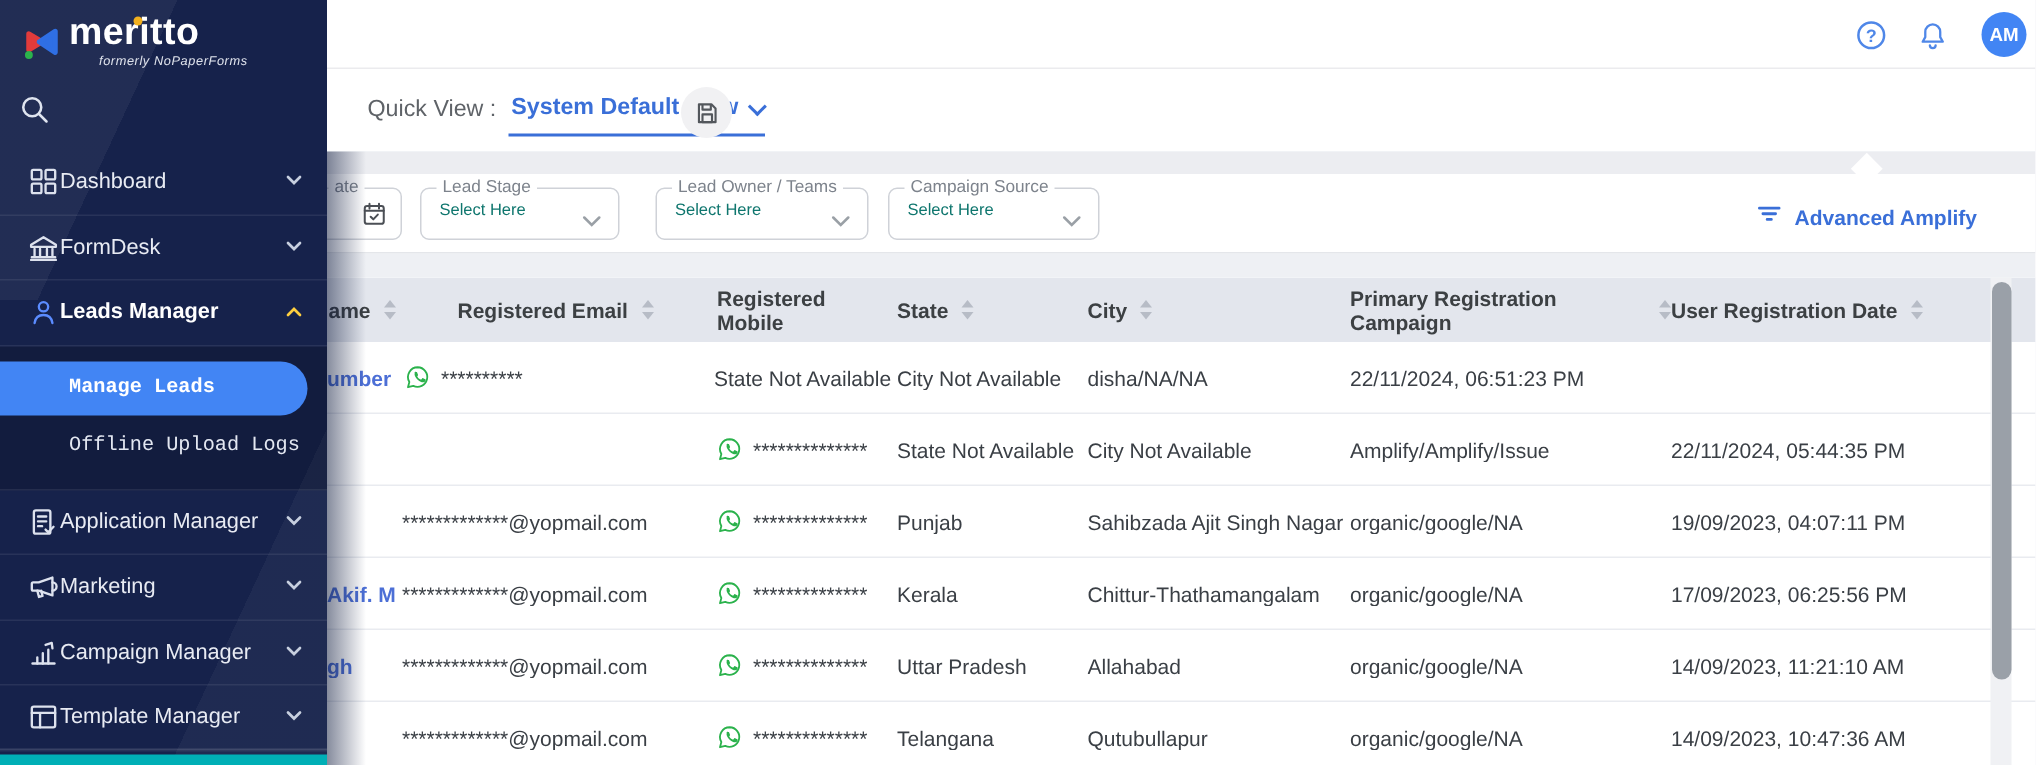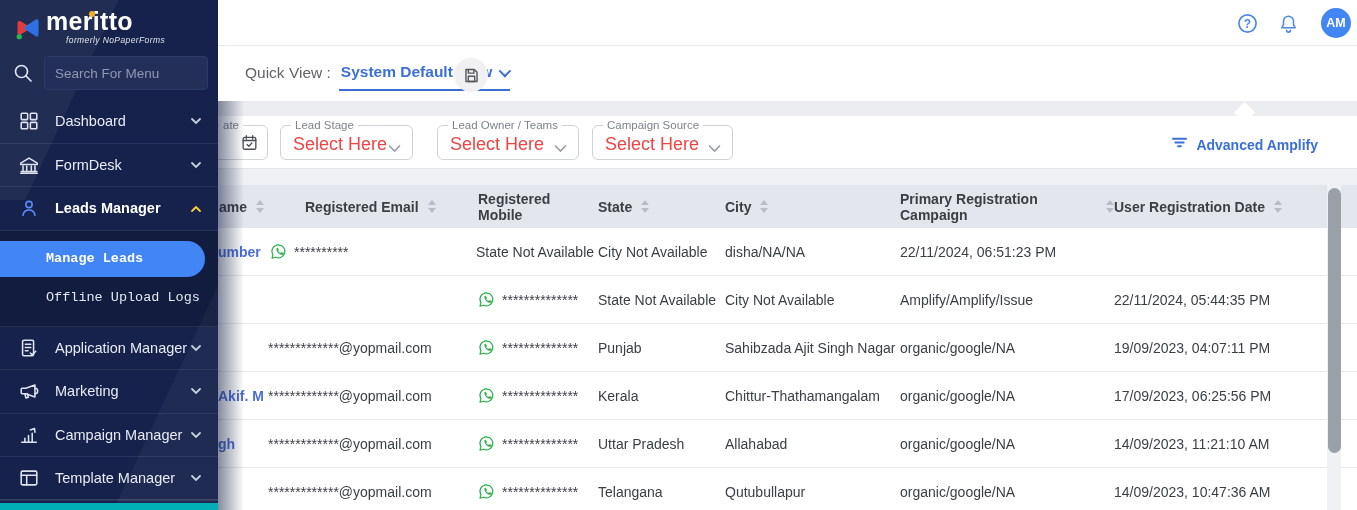--- a/index.html
+++ b/index.html
@@ -20,21 +20,21 @@
   .brand-tag { position:absolute; left:54px; top:30px; font-size:8.5px; font-style:italic; color:#dfe3ec; letter-spacing:.4px; }
   .side-search { position:absolute; left:0; top:52px; width:218px; height:42px; }
   .side-search .mag { position:absolute; left:11px; top:9px; }
   .side-search input { position:absolute; left:44px; top:4px; width:164px; height:34px; background:#232f59; border:1px solid #2c3a69;
     border-radius:4px; color:#aeb6cd; font-size:13.5px; padding:0 10px; font-family:inherit; outline:none; }
   .side-search input::placeholder { color:#8f98b3; }
   .nav { position:absolute; left:0; top:100px; width:218px; }
   .nav-item { position:relative; height:43.5px; display:flex; align-items:center; padding-left:18px;
     border-bottom:1px solid rgba(255,255,255,.08); cursor:pointer; }
   .nav-item .nico { width:22px; height:22px; display:flex; align-items:center; justify-content:center; color:#dde2ee; }
-  .nav-item .nlabel { margin-left:15px; font-size:14.5px; color:#e8ebf3; font-weight:500; }
+  .nav-item .nlabel { font-size:14.5px; color:#e8ebf3; font-weight:500; }
   .nav-item .chev { position:absolute; right:16px; color:#c7cfdf; }
   .nav-item.expanded .nlabel { color:#fff; font-weight:700; }
   .nav-item.expanded .nico { color:#5b8cff; }
   .nav-item.expanded .chev { color:#ffcf3f; }
   .submenu { background:rgba(0,0,0,.16); border-bottom:1px solid rgba(255,255,255,.08); padding:8px 0 10px;font-family:Liberation Mono, monospace; }
   .sub-item { height:36px; display:flex; align-items:center; padding-left:46px; font-size:13.5px; color:#e3e7f1; cursor:pointer; }
   .sub-item.active { background:#4285F4; color:#fff; font-weight:700; border-radius:0 19px 19px 0; width:205px; margin:2px 0 3px; }
   .side-teal { position:absolute; left:0; bottom:0; width:218px; height:7px; background:#00afb6; }
   .side-teal-line { position:absolute; left:0; bottom:10px; width:218px; height:1px; background:rgba(255,255,255,.15); }
 
@@ -55,21 +55,21 @@
   .circle-btn { position:absolute; width:34px; height:34px; border-radius:50%; background:#f1f1f3; display:flex;
     align-items:center; justify-content:center; cursor:pointer; }
   .flat-btn { position:absolute; width:34px; height:34px; display:flex; align-items:center; justify-content:center; cursor:pointer; color:#3f4347; }
 
   .gapstrip { position:absolute; left:0; top:101px; width:1139px; height:15px; background:#ecedf1; }
   .notch { position:absolute; left:1019px; top:105px; width:15px; height:15px; background:#fff; transform:rotate(45deg); z-index:12; }
 
   .filterpanel { position:absolute; left:0; top:116px; width:1139px; height:53px; background:#fff; border-bottom:1px solid #e4e6ea; z-index:11; }
   .ffield { position:absolute; top:9px; height:35px; border:1px solid #cfd2d8; border-radius:6px; cursor:pointer; background:#fff; }
   .ffield .flabel { position:absolute; top:-7px; left:10px; background:#fff; padding:0 4px; font-size:11.5px; color:#7d838c; white-space:nowrap; }
-  .ffield .fvalue { position:absolute; left:12px; top:8px; font-size:18px; color:#ef4444; }
+  .ffield .fvalue { position:absolute; left:12px; top:8px; font-size:11px; color:#0f766e; }
   .ffield .fcaret { position:absolute; right:11px; top:13px; color:#9aa0a6; }
   .ffield.datef .flabel { left:160px; }
   .ffield.datef .calico { position:absolute; right:8px; top:7px; color:#4b4f55; }
   .advfilter { position:absolute; right:39px; top:19px; display:flex; align-items:center; cursor:pointer; }
   .advfilter .advtxt { margin-left:8px; font-size:14px; font-weight:600; color:#3a6fd8; }
 
   
   .tablewrap { position:absolute; left:0; top:185px; width:1292px; height:325px; background:#fff; overflow:hidden; }
   .thead { display:grid; grid-template-columns:50px 208px 122px 127px 175px 214px 231px; height:43px; background:#e3e6ed; }
   .th { display:flex; align-items:center; font-size:14px; font-weight:700; color:#3c4043; cursor:pointer; }
@@ -113,21 +113,20 @@
       <span class="brand-idot"></span>
       <span class="brand-tag">formerly NoPaperForms</span>
     </div>
     <div class="side-search">
       <span class="mag">
         <svg width="24" height="24" viewBox="0 0 24 24" fill="none" stroke="#dfe4ef" stroke-width="1.7" stroke-linecap="round">
           <circle cx="10.5" cy="10.5" r="6"></circle>
             <path d="M15 15l5 5"></path>
         </svg>
       </span>
-      <input type="text" placeholder="Search For Menu" style="">
     </div>
     <div class="nav" id="nav">
         <div class="nav-item">
           <span class="nico">
             <svg width="22" height="22" viewBox="0 0 24 24" stroke="currentColor" fill="none" stroke-width="1.7" stroke-linecap="round" stroke-linejoin="round">
               <rect x="3.5" y="3.5" width="7" height="7" rx="1"></rect>
               <rect x="13.5" y="3.5" width="7" height="7" rx="1"></rect>
               <rect x="3.5" y="13.5" width="7" height="7" rx="1"></rect>
               <rect x="13.5" y="13.5" width="7" height="7" rx="1"></rect>
             </svg>

